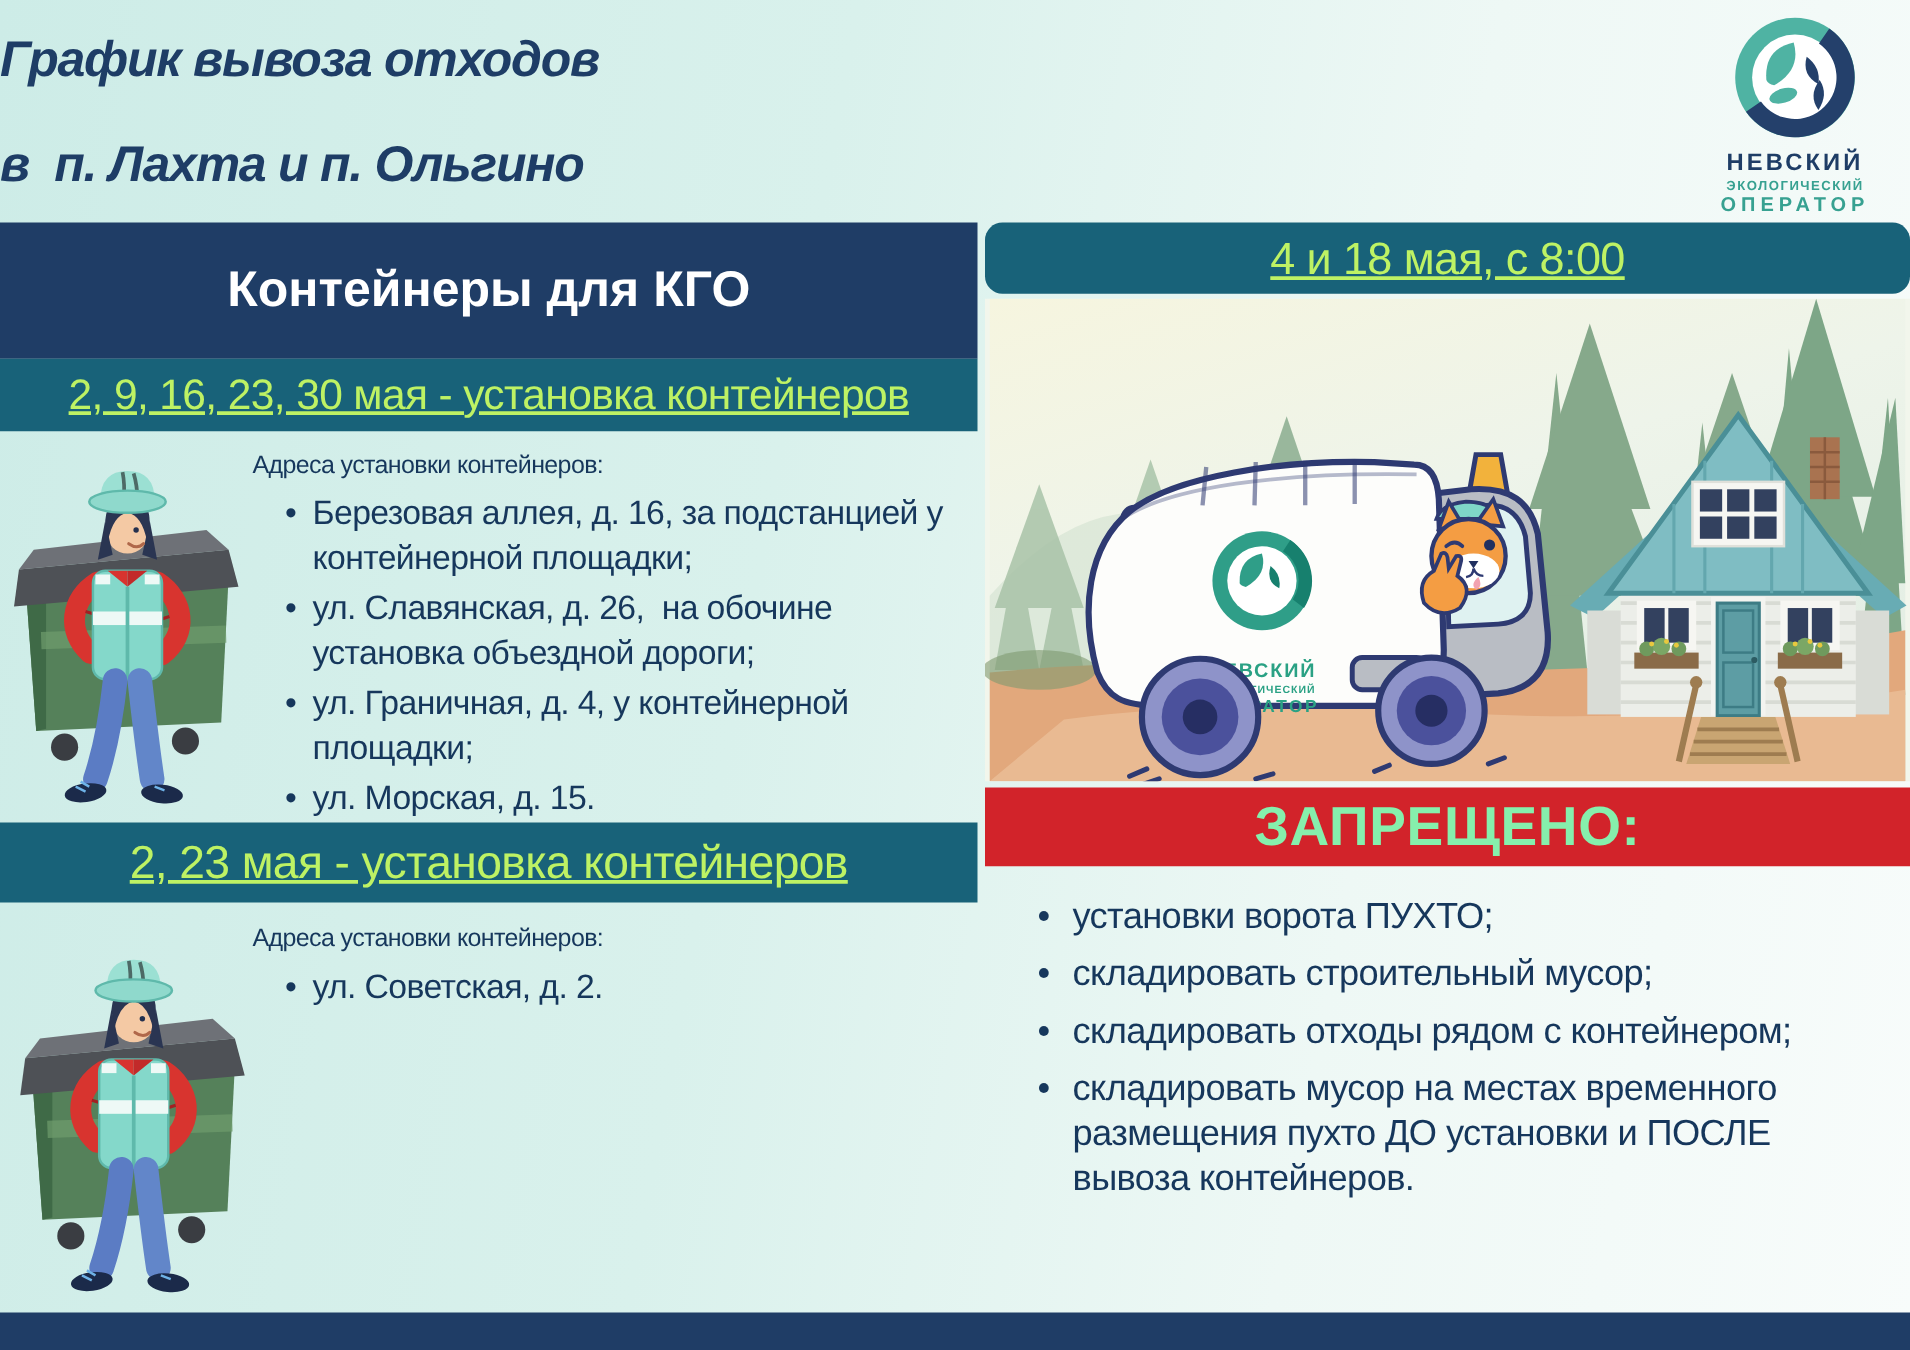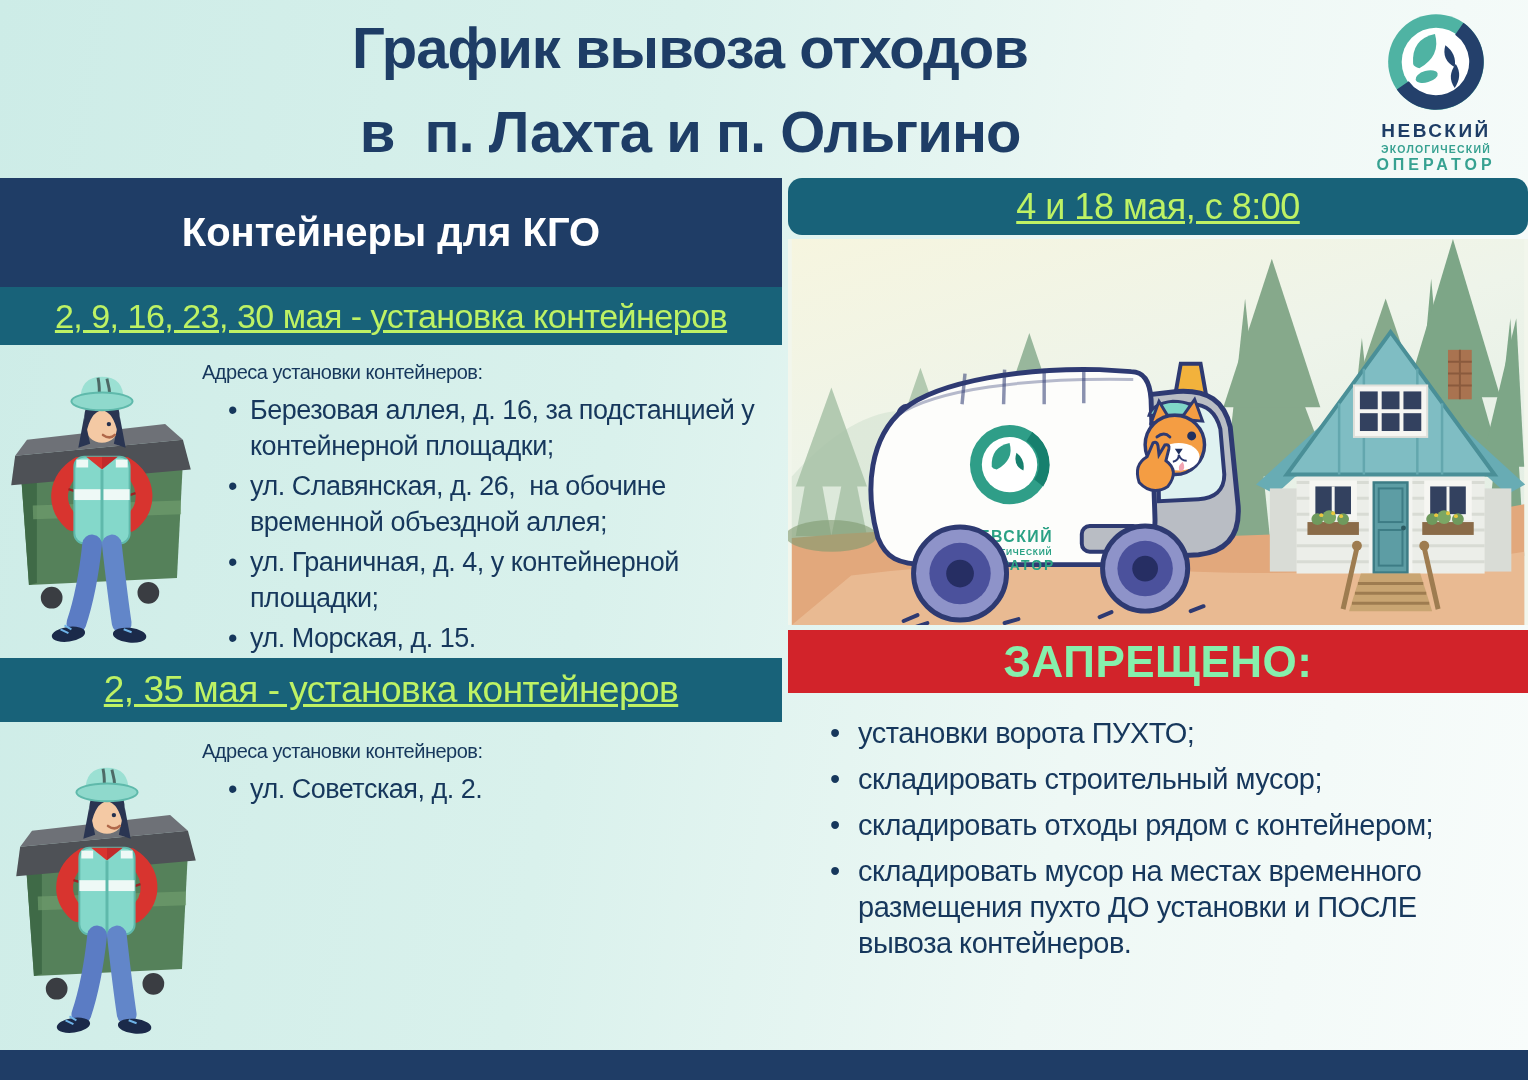--- a/index.html
+++ b/index.html
@@ -6,23 +6,24 @@
   html,body { width:1528px; height:1080px; }
   body { font-family:"Liberation Sans","DejaVu Sans",sans-serif; }
 
   .poster{
     position:relative; width:1528px; height:1080px; overflow:hidden;
     background:linear-gradient(100deg,#cdece7 0%,#d9f1ec 40%,#eef8f5 70%,#f8fcfb 100%);
   }
 
   
   .title-block{
-    position:absolute; left:0; top:6px; width:1380px; text-align:center;
-    color:#1e3d66; font-weight:bold; line-height:84px; font-size:58px;
+    position:absolute; left:0; top:6px; width:1380px; text-align:left;
+    color:#1e3d66; font-weight:bold; line-height:84px; font-size:40px;
     letter-spacing:-1px;
+    font-style:italic;
   }
   .title-block .tline{ white-space:pre; }
 
   
   .logo{ position:absolute; right:12px; top:10px; width:160px; text-align:center; }
   .logo svg{ display:block; margin:0 auto 6px auto; }
   .logo-l1{ color:#1e3d66; font-weight:bold; font-size:19px; letter-spacing:2.5px; }
   .logo-l2{ color:#37a191; font-weight:bold; font-size:10.5px; letter-spacing:1.2px; margin-top:1px;}
   .logo-l3{ color:#37a191; font-weight:bold; font-size:16px; letter-spacing:4px; margin-top:1px;}
 
@@ -154,28 +155,28 @@
           <path d="M106,192 C110,228 113,252 116,272" stroke="#6286c9" stroke-width="20" stroke-linecap="round" fill="none"></path>
           <ellipse cx="62" cy="283" rx="17" ry="7.5" fill="#1b2a4a" transform="rotate(-8 62 283)"></ellipse>
           <ellipse cx="124" cy="284" rx="17" ry="7.5" fill="#1b2a4a" transform="rotate(6 124 284)"></ellipse>
           <path d="M54,278 l8,4 M58,274 l7,4 M118,278 l8,3" stroke="#6fb3e8" stroke-width="2" fill="none"></path>
         </svg>
       </div>
       <div class="addr-block">
         <div class="addr-title">Адреса установки контейнеров:</div>
         <ul class="addr-list">
           <li>Березовая аллея, д. 16, за подстанцией у контейнерной площадки;</li>
-          <li>ул. Славянская, д. 26,  на обочине временной объездной аллея;</li>
+          <li>ул. Славянская, д. 26,  на обочине установка объездной дороги;</li>
           <li>ул. Граничная, д. 4, у контейнерной площадки;</li>
           <li>ул. Морская, д. 15.</li>
         </ul>
       </div>
     </div>
 
-    <div class="band-teal b2">2, 35 мая - установка контейнеров</div>
+    <div class="band-teal b2">2, 23 мая - установка контейнеров</div>
 
     <div class="sec sec2">
       <div class="worker-wrap">
         <svg width="200" height="296" viewBox="0 0 190 300">
           <polygon points="14,122 178,108 172,226 22,233" fill="#55815a"></polygon>
           <polygon points="14,122 30,120 30,231 22,233" fill="#3f6a47"></polygon>
           <rect x="26" y="150" width="150" height="14" fill="#6f9c6c" opacity="0.7" transform="rotate(-2 100 157)"></rect>
           <polygon points="20,86 160,70 178,86 8,102" fill="#6e7177"></polygon>
           <polygon points="8,102 178,86 186,116 4,132" fill="#4e5156"></polygon>
           <circle cx="45" cy="246" r="11" fill="#3a3d42"></circle>

